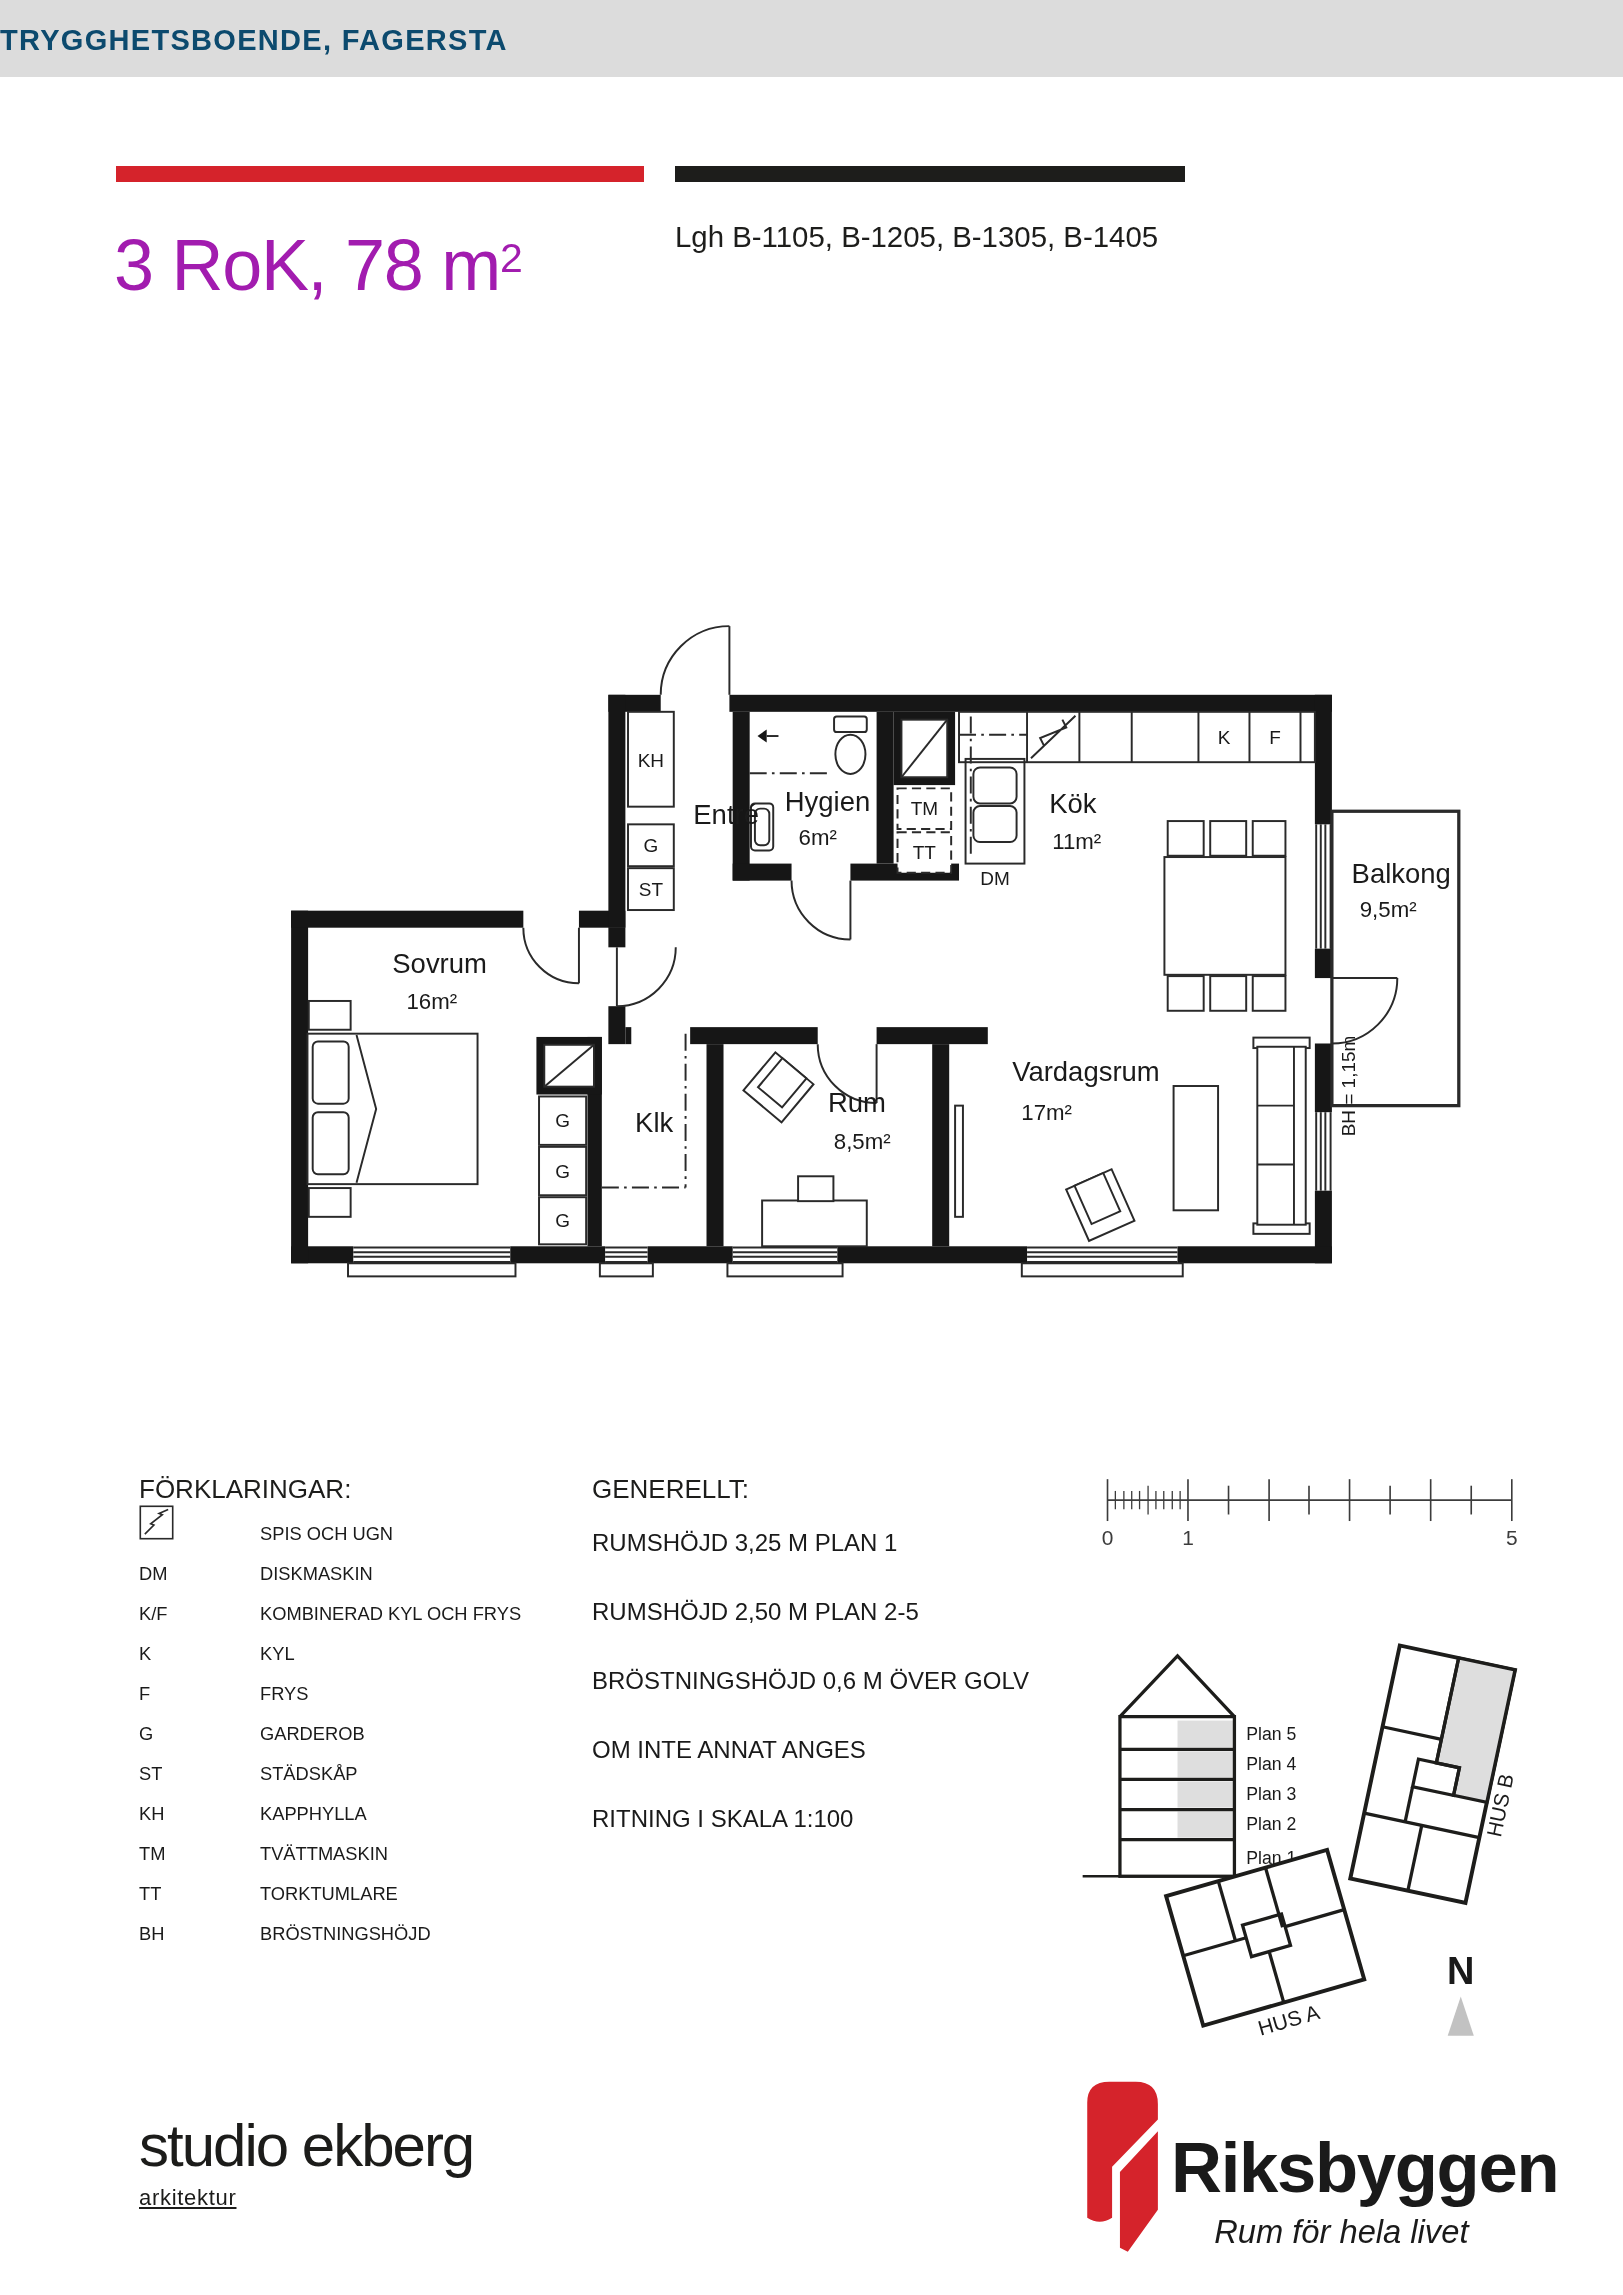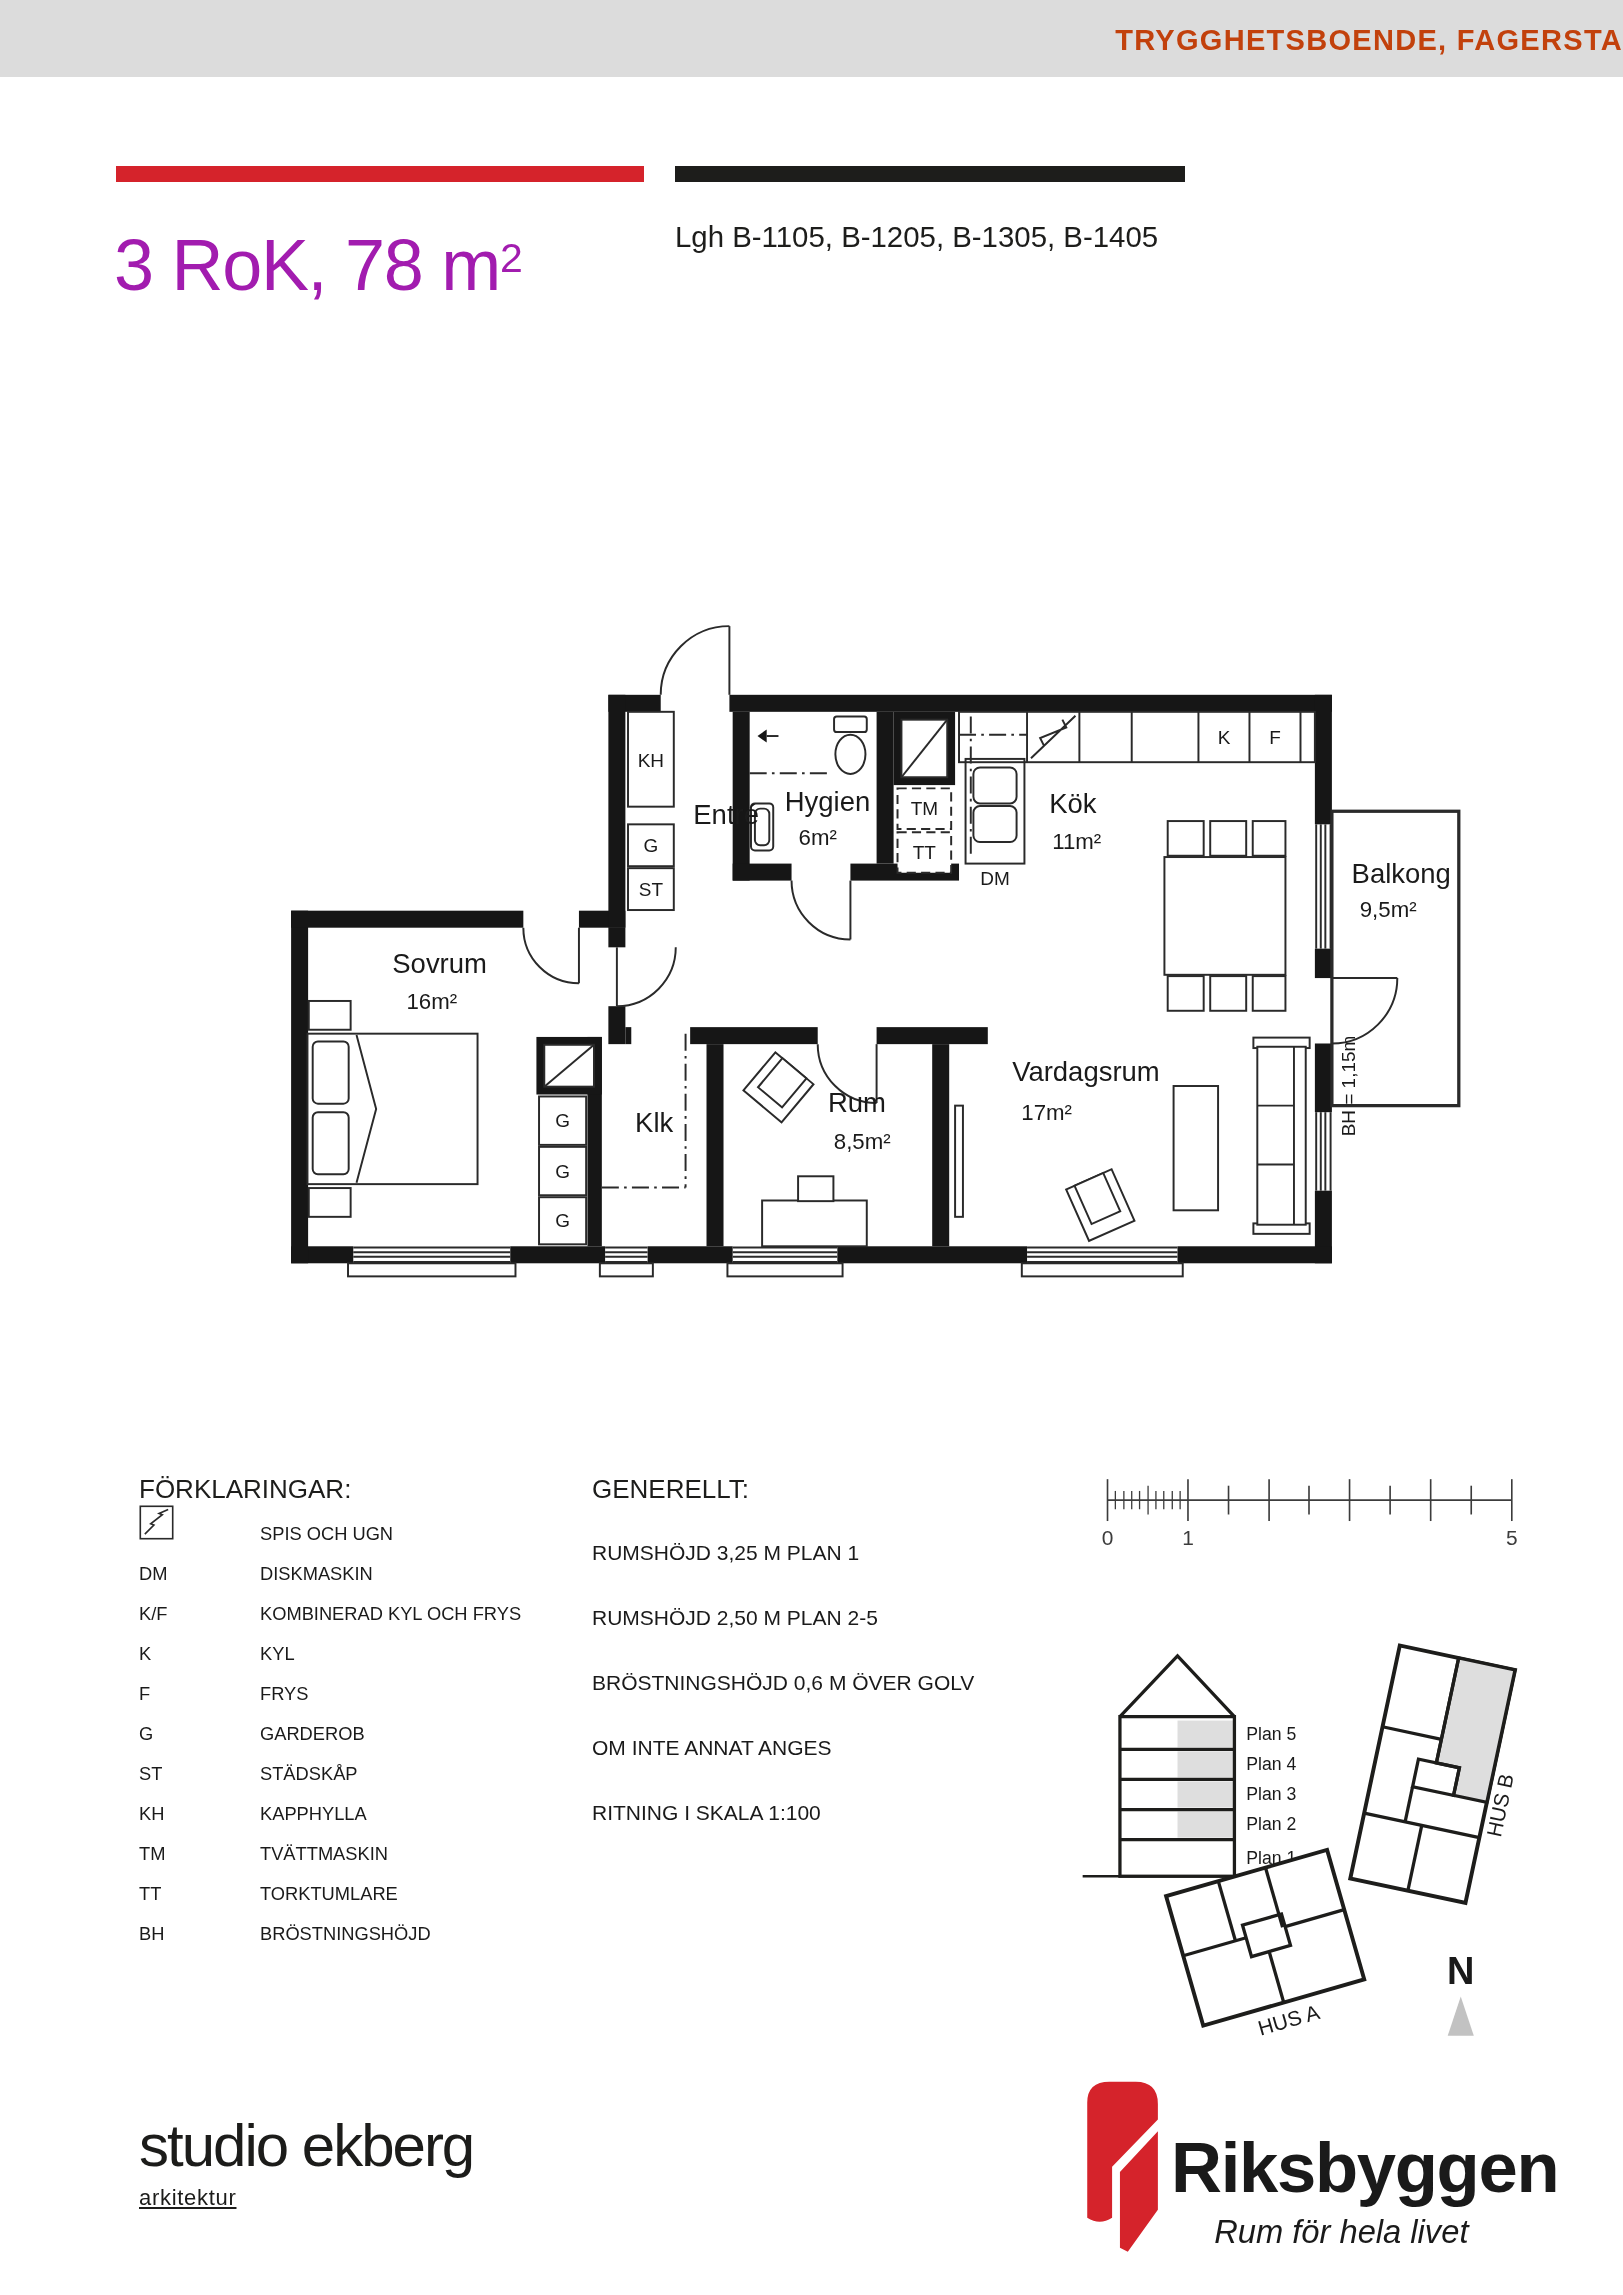--- a/index.html
+++ b/index.html
@@ -1,38 +1,38 @@
 <!DOCTYPE html>
 <html style="font-size:10.5px"><head>
 <meta charset="utf-8">
 <style>
   html,body{margin:0;padding:0;background:#fff;}
   #page{position:relative;width:1623px;height:2295px;background:#ffffff;overflow:hidden;
         font-family:"Liberation Sans",sans-serif;color:#1a1a1a;}
   
   #header-bar{position:absolute;left:0;top:0;width:1623px;height:77px;background:#dcdcdc;}
-  #header-title{position:absolute;left:0;top:23.6px;width:1623px;text-align:right;
-        font-size:29px;font-weight:bold;color:#c2410c;letter-spacing:1.3px;}
+  #header-title{position:absolute;left:0;top:23.6px;width:1623px;text-align:left;
+        font-size:29px;font-weight:bold;color:#0c4a6e;letter-spacing:1.3px;}
   
   #red-bar{position:absolute;left:116px;top:166px;width:528px;height:16.4px;background:#d5232b;}
   #black-bar{position:absolute;left:675px;top:166px;width:510px;height:16.4px;background:#1d1d1b;}
   #main-title{position:absolute;left:114px;top:224px;font-size:72px;color:#a21caf;
         letter-spacing:-1.3px;white-space:nowrap;text-align:right;}
   #main-title sup{font-size:41px;vertical-align:18.3px;}
   #apartments{position:absolute;left:675px;top:220px;font-size:29.4px;color:#1d1d1b;}
   
   .sec-title{font-size:26px;color:#1d1d1b;}
   #legend{position:absolute;left:139px;top:1474px;}
   #legend-rows{position:absolute;left:0px;top:31px;width:406px;}
   .legend-row{height:40px;display:flex;align-items:flex-end;font-size:18.3px;gap:23px;}
   .legend-code{width:98px;flex:0 0 98px;}
   .legend-desc{flex:1;}
   #generellt{position:absolute;left:592px;top:1474px;}
   #generellt-lines{position:absolute;left:0;top:55px;width:458px;}
-  .gen-line{font-size:21px;margin-bottom:41px;white-space:nowrap;margin-top:12px;}
+  .gen-line{font-size:24px;margin-bottom:41px;white-space:nowrap;}
   
   #studio{position:absolute;left:139px;top:2087px;color:#1c1c1a;margin-top:24px;}
   #studio-name{font-size:60px;font-weight:300;letter-spacing:-2px;}
   #studio-sub{font-size:22px;margin-top:5.2px;letter-spacing:0.7px;text-decoration:underline;}
   svg text{font-family:"Liberation Sans",sans-serif;fill:#1a1a1a;}
   .roomlabel{font-size:42px;}
   .arealabel{font-size:34px;}
   .fixlabel{font-size:29px;}
   .planlabel{font-size:27px;}
   .sitelabel{font-size:32px;}

